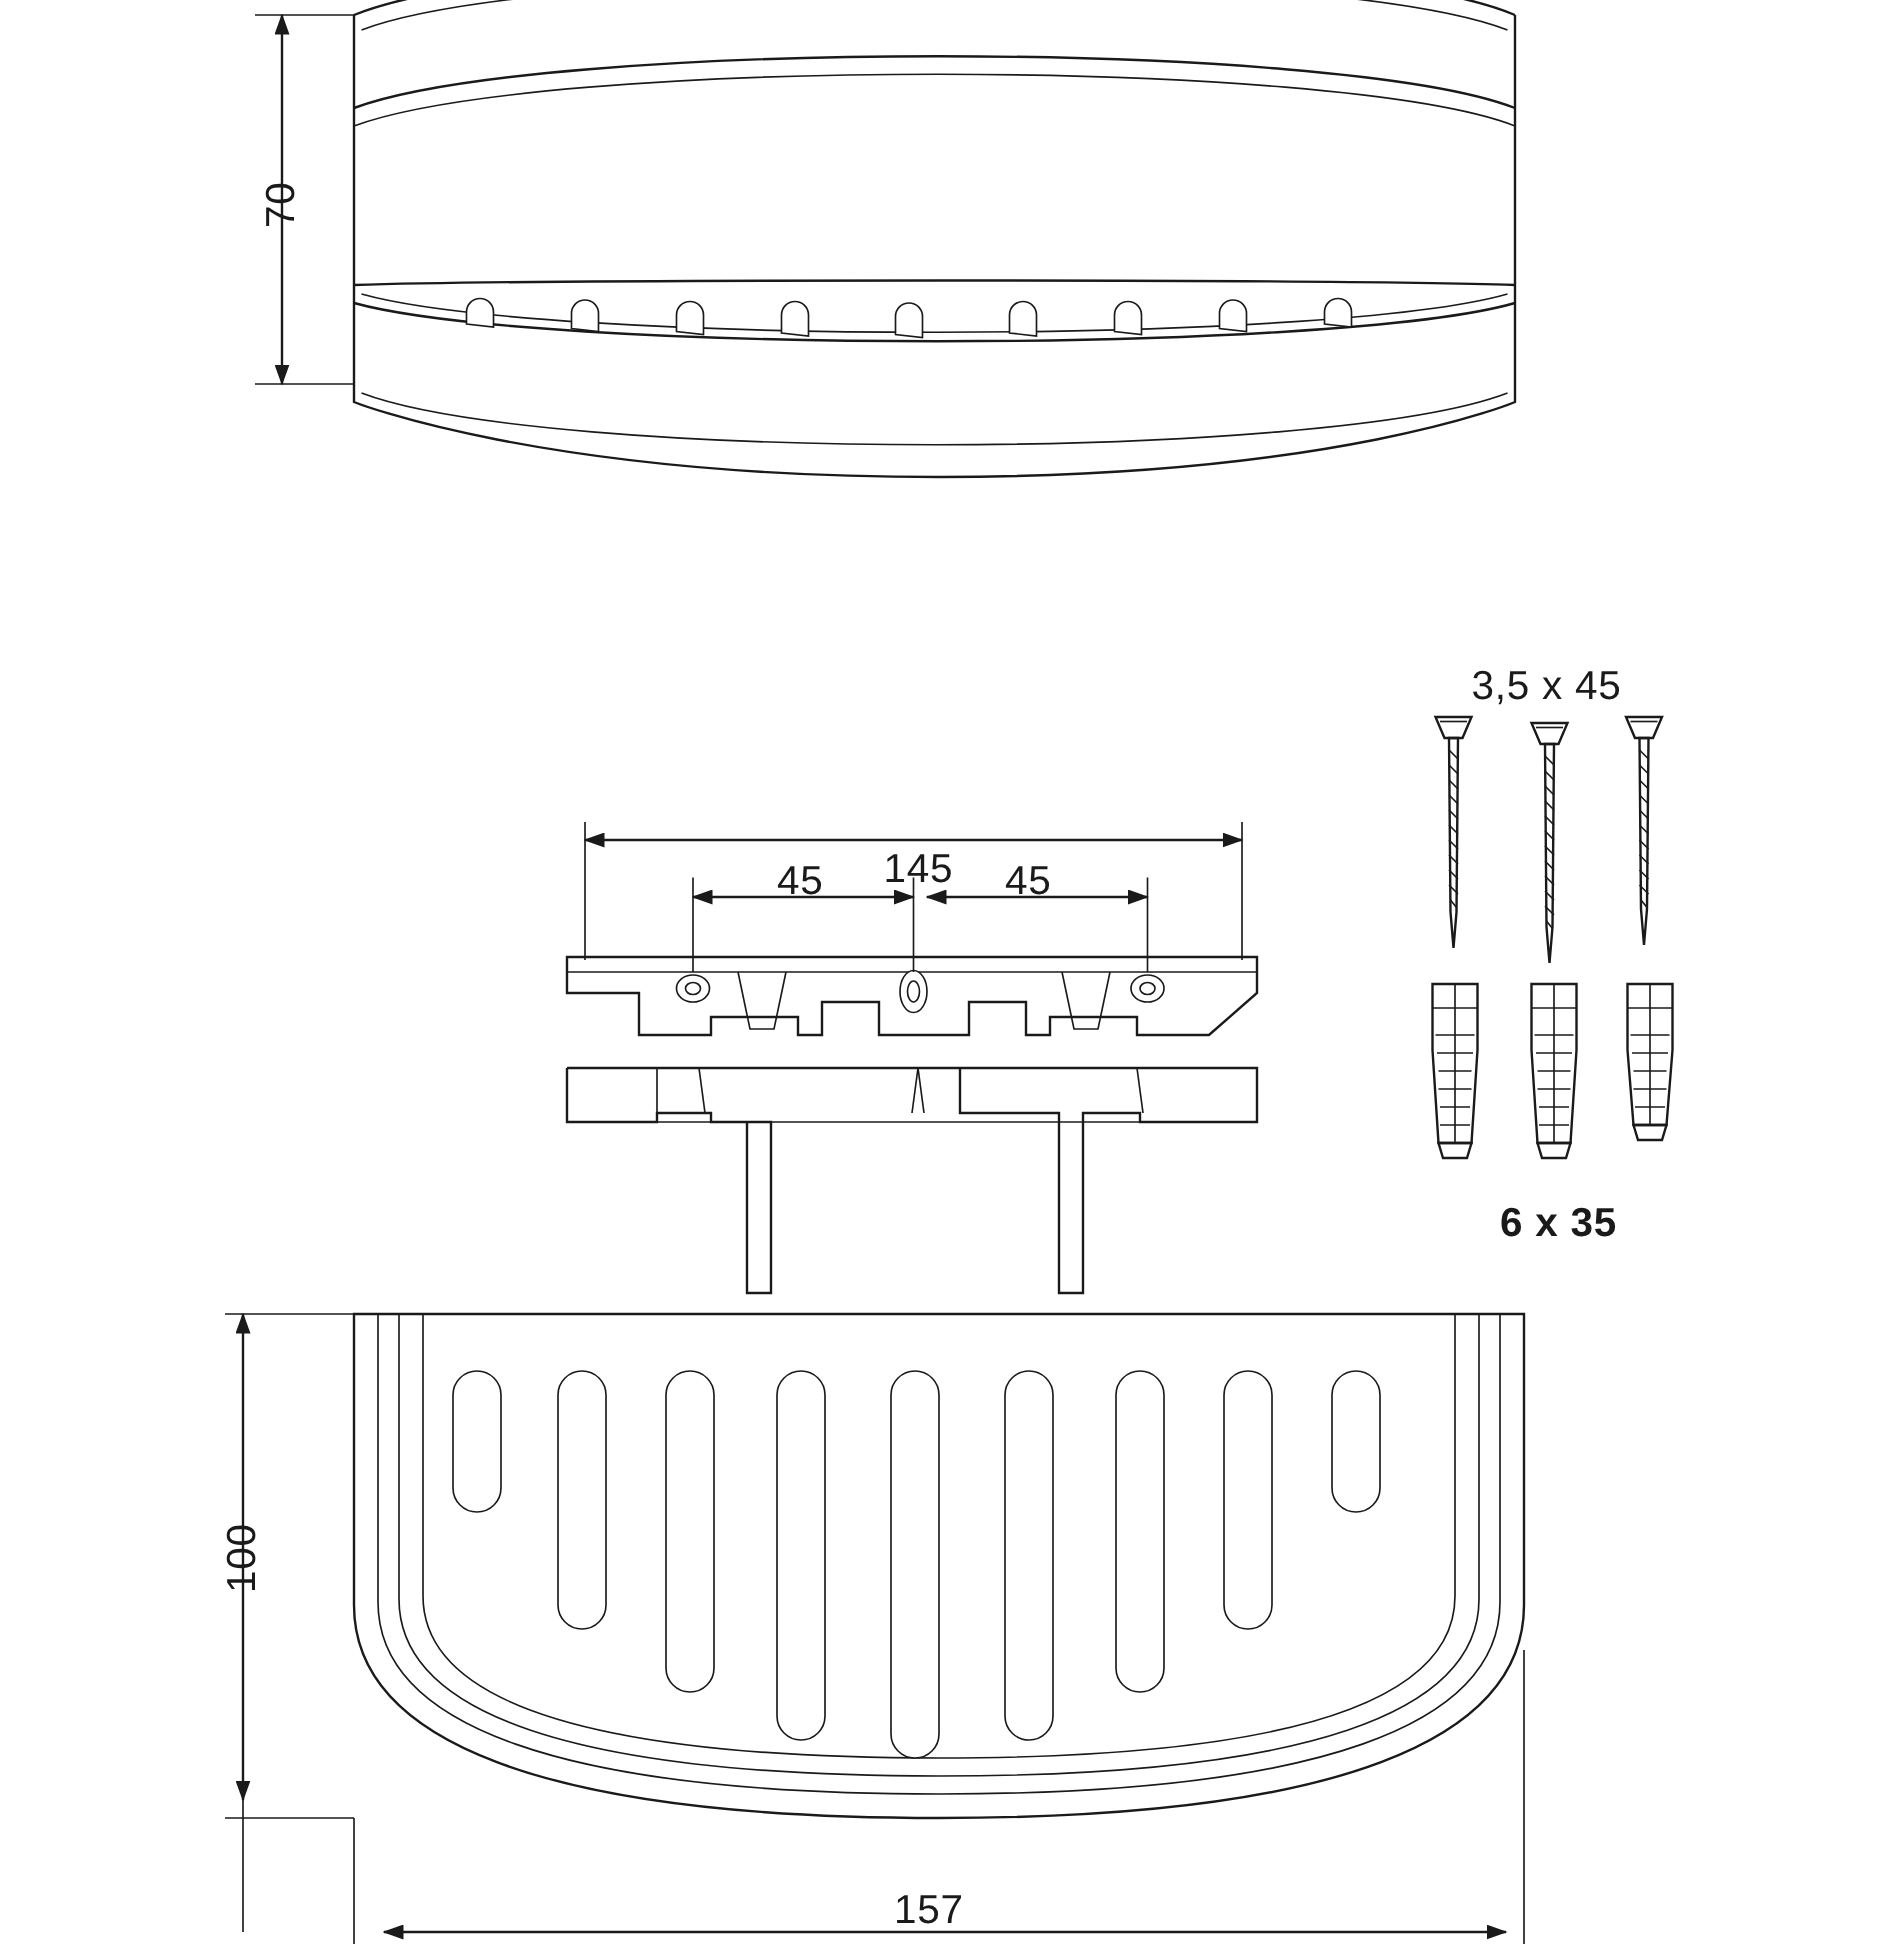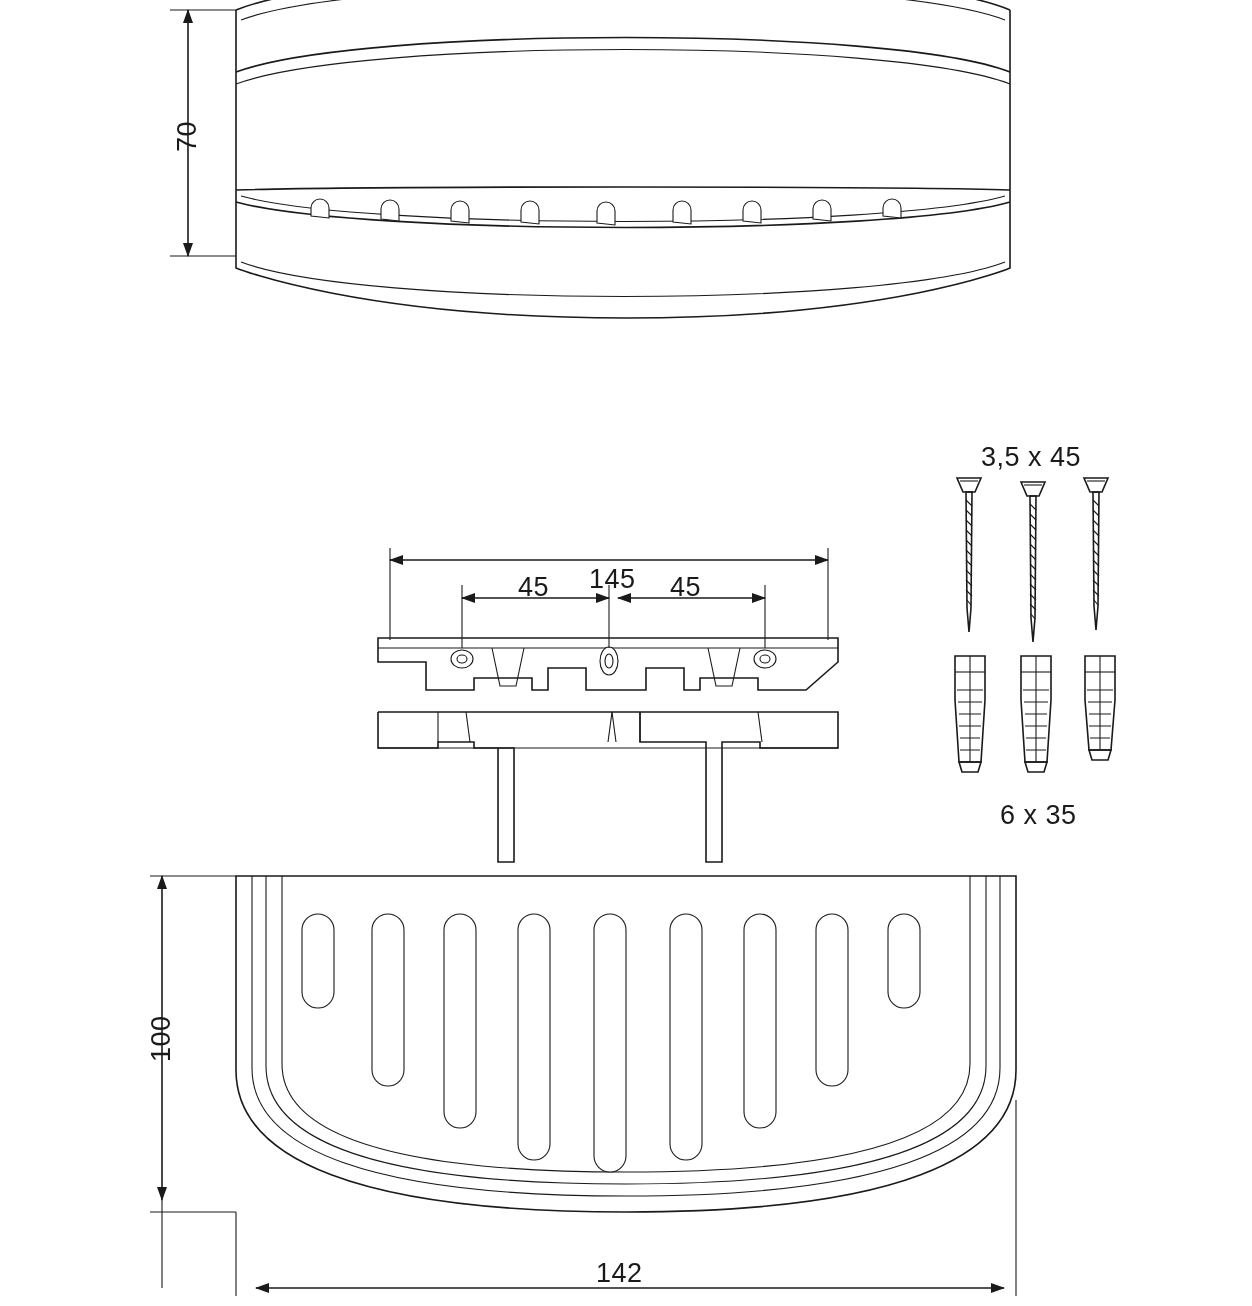--- a/index.html
+++ b/index.html
@@ -232,19 +232,19 @@
   <div class="dim-label rot" style="left:172px; top:152px;">70</div>
 
   <div class="dim-label" style="left:589px; top:548px;margin-top:16px;">145</div>
 
   <div class="dim-label" style="left:518px; top:572px;">45</div>
 
   <div class="dim-label" style="left:670px; top:572px;">45</div>
 
   <div class="dim-label rot" style="left:146px; top:1062px;">100</div>
 
-  <div class="dim-label" style="left:596px; top:1258px;">142</div>
+  <div class="dim-label" style="left:596px; top:1258px;">157</div>
 
   <div class="dim-label" style="left:981px; top:442px;">3,5 x 45</div>
 
-  <div class="dim-label" style="left:1000px; top:800px;">6 x 35</div>
+  <div class="dim-label" style="left:1000px; top:800px;font-weight:bold;">6 x 35</div>
 
 </div>
 
 </body></html>

